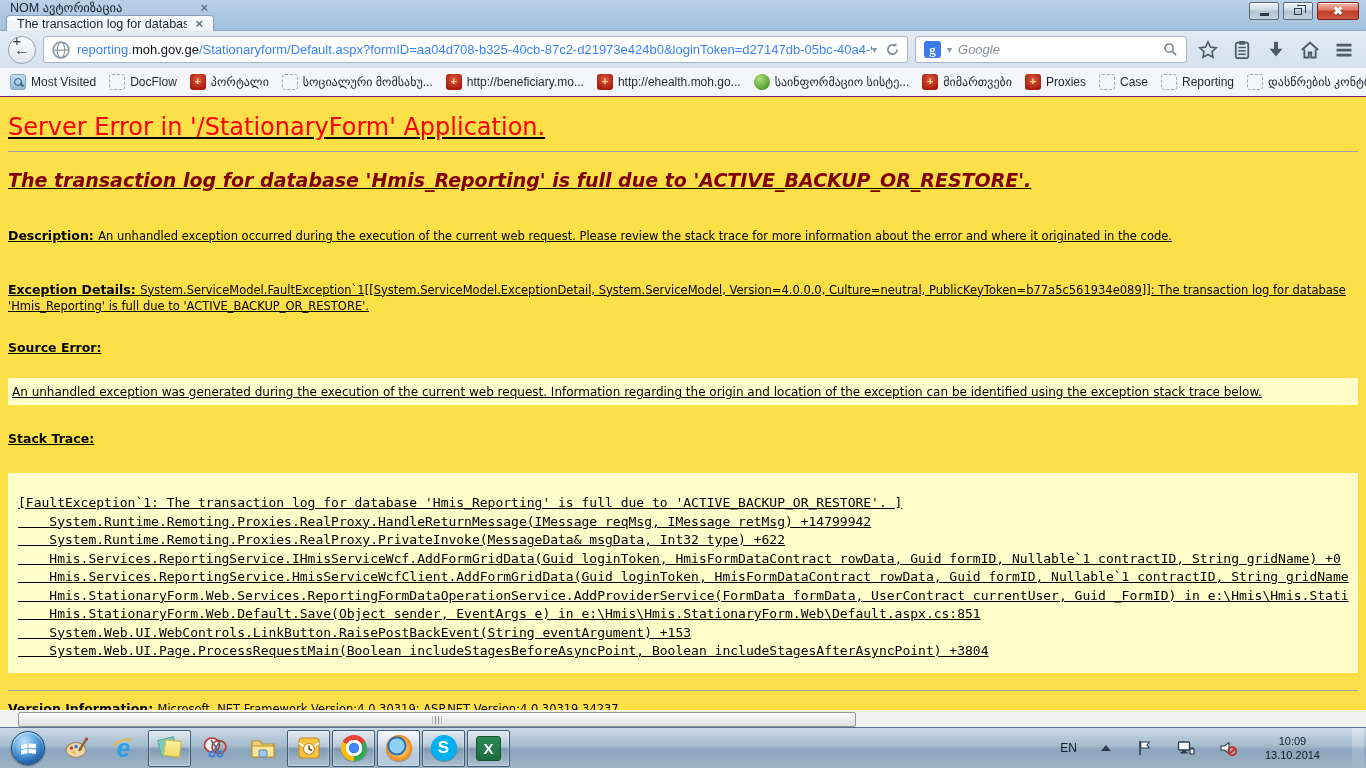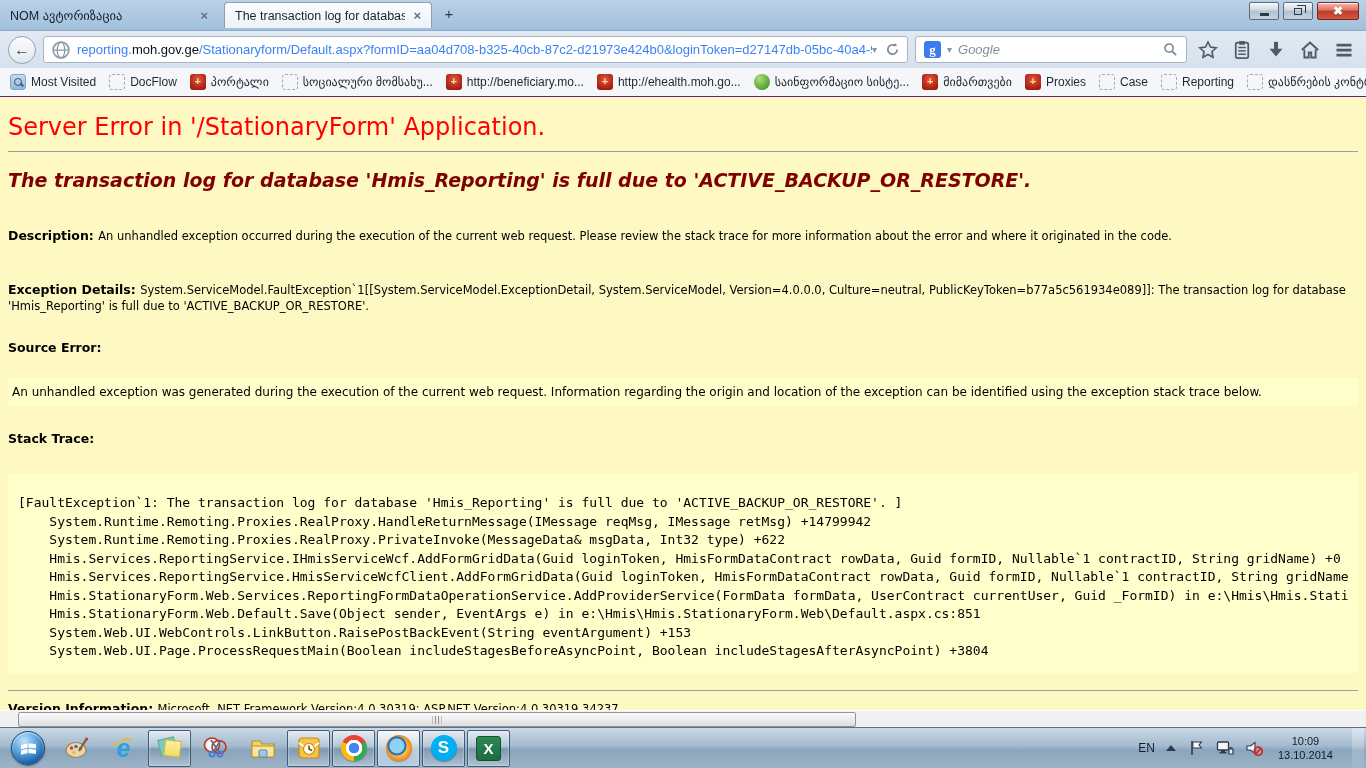--- a/index.html
+++ b/index.html
@@ -8,21 +8,21 @@
     width:1366px; height:768px; overflow:hidden;
     font-family:"Liberation Sans", sans-serif;
     background:#fff;
   }
 
   
   .tabbar {
     height:31px; position:relative;
     background:linear-gradient(#bad1e8,#a2c0dc);
     border-bottom:1px solid #8fa9c2;
-    display:flex; align-items:center;
+    display:flex; align-items:flex-start;flex-direction:column;
   }
   .tab { height:26px; display:flex; align-items:center; padding:0 10px;
          font-size:12.5px; color:#16222e; }
   .tab.inactive { width:218px; }
   .tab.active {
     width:208px; background:linear-gradient(#fbfdfe,#edf2f8);
     border:1px solid #87a1bb; border-bottom:none;
     border-radius:4px 4px 0 0; margin-left:6px;
   }
   .tab-label { white-space:nowrap; overflow:hidden; flex:1; }
@@ -81,22 +81,22 @@
   .bm-ic.green-globe { border-radius:50%;
        background:radial-gradient(circle at 35% 30%, #aede77, #4f9c2e 75%); }
   .bm-ic.most-visited { border-radius:3px;
        background:linear-gradient(#c3dcf0,#8db9dd); border:1px solid #7fa6c8; }
   .bm-ic.most-visited::after { content:""; position:absolute; left:3px; top:3px;
        width:6px; height:6px; border:1.5px solid #35537a; border-radius:50%; }
   .bm-ic.most-visited::before { content:""; position:absolute; left:9px; top:9px;
        width:4px; height:1.5px; background:#35537a; transform:rotate(45deg); }
 
   
-  .content { height:613px; background:#fef9c3; overflow:hidden;
-             font-family:"DejaVu Sans", sans-serif; color:#000; padding:0 8px; }
+  .content { height:613px; background:#fde047; overflow:hidden;
+             font-family:"DejaVu Sans", sans-serif; color:#000; padding:0 8px;text-decoration:underline; }
   .err-title { color:#ff0000; font-size:24px; font-weight:normal; margin:16px 0 10px; }
   .content hr { border:none; border-top:1px solid #9aa0a6; margin:10px 0; }
   .err-sub { color:#800000; font-style:italic; font-weight:bold; font-size:19px; margin:17px 0 0; }
   .para { font-size:11.5px; margin:36px 0 0; line-height:1.4; max-width:1350px; }
   .para b { font-size:12.5px; }
   .src-label,.stk-label { font-size:12.5px; font-weight:bold; margin:26px 0 0; }
   .box-small { background:#ffffcc; font-size:12px; padding:7px 4px 6px 4px; margin:23px 0 0; }
   .box-stack { background:#ffffcc; margin:27px 0 0; padding:21px 0 12px 10px;
                font-family:"DejaVu Sans Mono", monospace; font-size:13px;
                line-height:18.5px; white-space:pre; overflow:hidden; color:#000; }
@@ -153,21 +153,21 @@
        radial-gradient(circle at 42% 42%, #8fd0f5 0 7px, #2a6fb0 8px 9px, rgba(0,0,0,0) 10px),
        radial-gradient(circle at 50% 50%, #ffc14d 0 40%, #f08514 70%, #d05a05 100%);
      box-shadow:0 1px 1px rgba(0,0,0,.3); }
   .skype-ic { width:26px; height:26px; border-radius:50%; background:#00aff0; color:#fff;
      font-weight:bold; font-size:17px; display:flex; align-items:center; justify-content:center;
      box-shadow:0 1px 1px rgba(0,0,0,.3); }
   .excel-ic { width:25px; height:25px; border-radius:3px; background:linear-gradient(#2b8a55,#1d6b40);
      border:1px solid #15532f; color:#fff; font-weight:bold; font-size:15px;
      display:flex; align-items:center; justify-content:center; }
 
-  .tray { margin-left:auto; display:flex; align-items:center; gap:11px; padding-right:2px; height:100%; }
+  .tray { margin-left:auto; display:flex; align-items:center; gap:24px; padding-right:2px; height:100%; }
   .tray-lang { font-size:12px; color:#10202e; }
   .tray-up { width:0; height:0; border-left:5px solid transparent; border-right:5px solid transparent;
              border-bottom:6px solid #2e3d4c; }
   .tray-ic { width:18px; height:18px; display:flex; align-items:center; justify-content:center; }
   .clock { text-align:center; font-size:11px; line-height:14px; color:#0e1c29; margin:0 8px 0 4px; }
   .show-desktop { width:12px; height:41px; border-left:1px solid #5d7younger; border-left-color:#5d7993;
              background:linear-gradient(rgba(255,255,255,.35),rgba(255,255,255,.05)); }
 </style>
 </head>
 <body>

